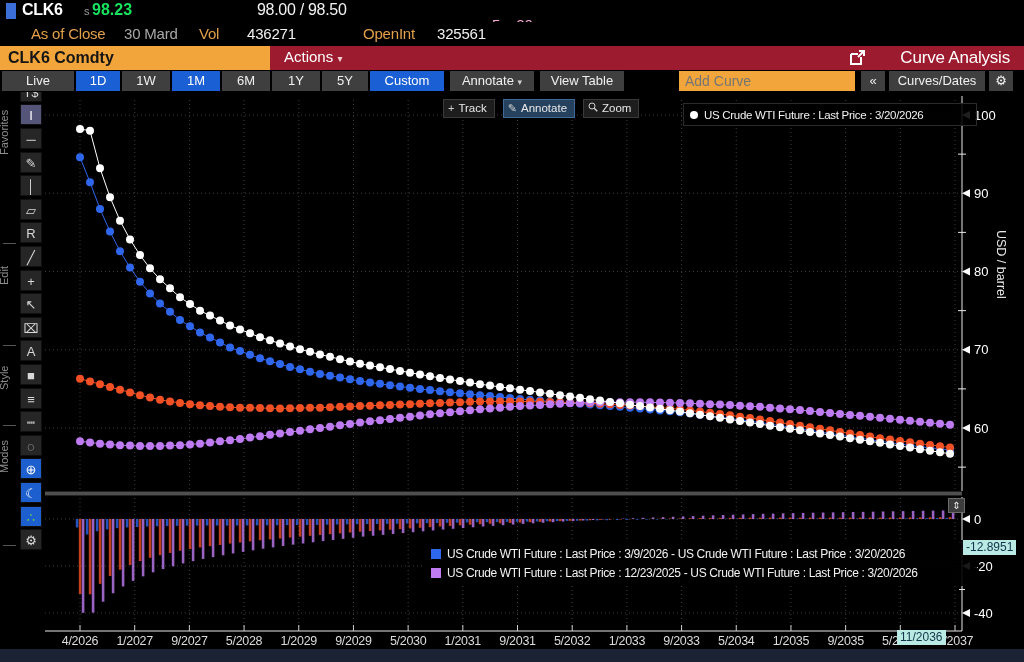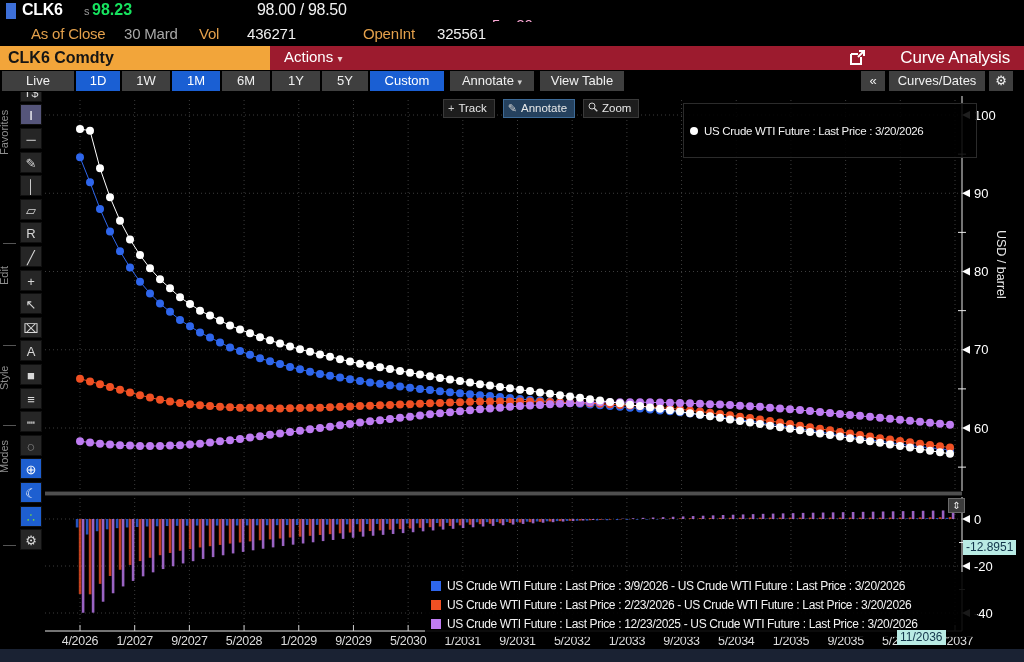--- a/index.html
+++ b/index.html
@@ -44,25 +44,25 @@
   .ricon.mode{background:#1e5fd0;color:#fff;}
   .ricon.hl{background:#55557a;color:#fff;}
   #rail .topcar{position:absolute;left:6px;top:2px;color:#9a9a9a;font-size:9px;}
   
   #toolrow{left:443px;top:99px;z-index:4;display:flex;gap:8px;}
   .cbtn{height:17px;background:#1d1d1d;border:1px solid #3a3a3a;color:#e8e8e8;font-size:11.5px;
         line-height:15px;padding:0 7px 0 4px;display:flex;align-items:center;gap:4px;}
   .cbtn.on{background:#25415e;border-color:#3d6a96;}
   .cbtn .ic{font-size:11px;color:#cfcfcf;}
   #legend-top{left:683px;top:103px;width:280px;z-index:4;background:rgba(0,0,0,0.88);
-              border:1px solid #2b2b2b;padding:19px 6px;}
+              border:1px solid #2b2b2b;padding:3px 6px;}
   #legend-top .lr{display:flex;align-items:center;height:15px;}
   #legend-top .dot{width:8px;height:8px;border-radius:50%;margin-right:6px;flex:0 0 8px;}
   #legend-top .lt{color:#f2f2f2;font-size:11.5px;letter-spacing:-0.3px;white-space:nowrap;}
-  #legend-bot{left:425px;top:572px;width:540px;z-index:4;background:rgba(0,0,0,0.9);padding:4px 6px;}
+  #legend-bot{left:425px;top:540px;width:540px;z-index:4;background:rgba(0,0,0,0.9);padding:4px 6px;}
   #legend-bot .lr{display:flex;align-items:center;height:19px;}
   #legend-bot .sq{width:10px;height:10px;margin-right:6px;flex:0 0 10px;}
   #legend-bot .lt{color:#f2f2f2;font-size:12px;letter-spacing:-0.35px;white-space:nowrap;}
   #splitter{left:45px;top:491px;width:917px;height:5px;background:#4f4f4f;
             border-top:1px solid #222;border-bottom:1px solid #222;box-sizing:border-box;z-index:3;}
   #drag-handle{left:948px;top:498px;width:17px;height:15px;background:#3c3c3c;border:1px solid #6a6a6a;
                color:#e8e8e8;font-size:10px;line-height:13px;text-align:center;z-index:4;box-sizing:border-box;}
   #usd-label{left:994px;top:230px;height:130px;color:#e8e8e8;font-size:12.5px;
              writing-mode:vertical-rl;white-space:nowrap;z-index:4;}
   .xh{background:#b9ebe4;color:#12344a;font-size:12px;line-height:15px;padding:0 3px;z-index:5;}
@@ -103,20 +103,21 @@
     </svg>
   </span>
   <span class="abs ttl">Curve Analysis</span>
 </div>
 <div id="row4" class="abs">
   <span id="tf-row"><span class="tbtn" style="left: 2px; width: 72px;">Live</span><span class="tbtn on" style="left: 76px; width: 44px;">1D</span><span class="tbtn" style="left: 122px; width: 48px;">1W</span><span class="tbtn on" style="left: 172px; width: 48px;">1M</span><span class="tbtn" style="left: 222px; width: 48px;">6M</span><span class="tbtn" style="left: 272px; width: 48px;">1Y</span><span class="tbtn" style="left: 322px; width: 46px;">5Y</span><span class="tbtn on" style="left: 370px; width: 74px;">Custom</span></span>
   <span class="tbtn" id="adv-btn" style="left:450px;width:84px">
     <span>Annotate</span> <span class="car">▾</span>
   </span>
   <span class="tbtn" style="left:540px;width:84px">View Table</span>
+  <input id="addcurve" class="abs" placeholder="Add Curve" style="">
   <span class="tbtn" style="left:861px;width:24px">«</span>
   <span class="tbtn" style="left:889px;width:96px">Curves/Dates</span>
   <span class="tbtn" style="left:989px;width:24px">⚙</span>
 </div>
 
 <div id="rail">
     <span class="topcar">▾</span>
     <span class="vlab" style="top: 63px; height: 92px;">Favorites</span>
     <span class="vlab" style="top: 251px; height: 34px;">Edit</span>
     <span class="vlab" style="top: 356px; height: 34px;">Style</span>
@@ -894,24 +895,20 @@
       <span class="dot" style="background: rgb(255, 255, 255);"></span>
       <span class="lt">US Crude WTI Future : Last Price : 3/20/2026</span>
     </div>
   </div>
 <div id="legend-bot" class="abs">
     <div class="lr">
       <span class="sq" style="background: rgb(46, 102, 236);"></span>
       <span class="lt">US Crude WTI Future : Last Price : 3/9/2026 - US Crude WTI Future : Last Price : 3/20/2026</span>
     </div>
     <div class="lr">
-      <span class="sq" style="background: rgb(240, 80, 35);"></span>
-      <span class="lt">US Crude WTI Future : Last Price : 2/23/2026 - US Crude WTI Future : Last Price : 3/20/2026</span>
-    </div>
-    <div class="lr">
       <span class="sq" style="background: rgb(191, 124, 242);"></span>
       <span class="lt">US Crude WTI Future : Last Price : 12/23/2025 - US Crude WTI Future : Last Price : 3/20/2026</span>
     </div>
   </div>
 <div id="splitter" class="abs"></div>
 <div id="drag-handle" class="abs">⇕</div>
 <div id="usd-label" class="abs">USD / barrel</div>
 <div id="xh-y" class="abs xh">-12.8951</div>
 <div id="xh-x" class="abs xh">11/2036</div>
 

